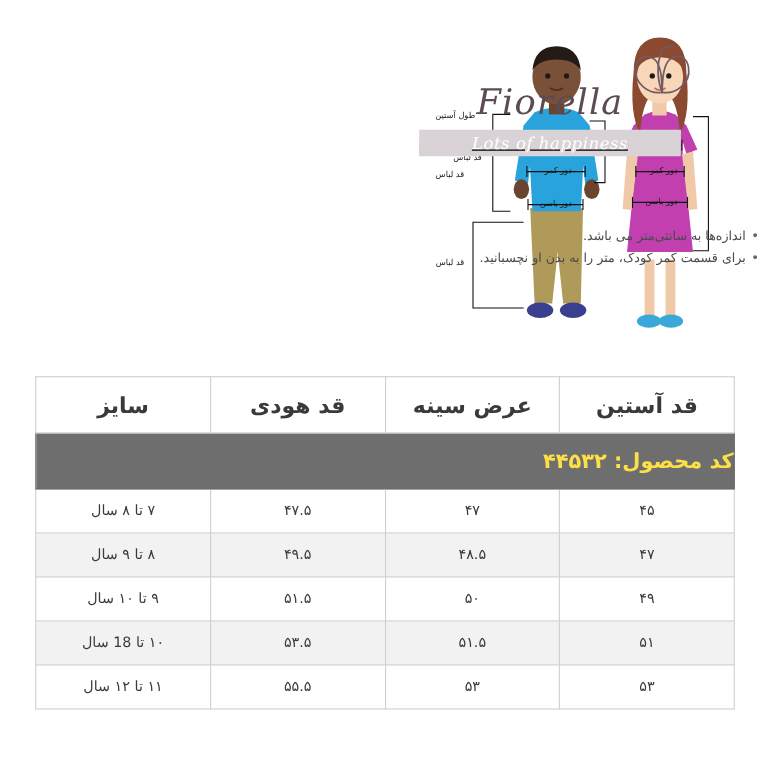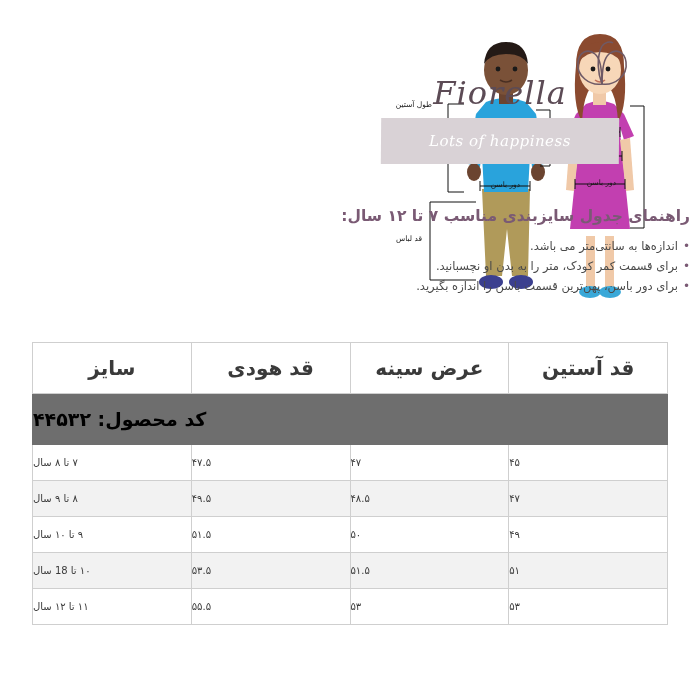--- a/index.html
+++ b/index.html
@@ -28,24 +28,25 @@
     font-style:italic;
     font-size:32px;
     color:#5c4b55;
     letter-spacing:1px;
     margin-top:34px;
     direction:ltr;
   }
   .brand-ribbon{
     position:relative;
     margin:6px auto 0 auto;
-    width:238px;height:46px;
+    width:238px;height:24px;
     background:#d9d2d6;
     display:flex;align-items:center;justify-content:center;
     transform:skewX(-0.5deg);
+    text-decoration:underline;
   }
   .brand-ribbon span{
     font-family:"DejaVu Serif","Liberation Serif",serif;
     font-style:italic;
     font-size:15px;
     color:#ffffff;
     letter-spacing:.5px;
     direction:ltr;
   }
 
@@ -87,40 +88,40 @@
     color:#1a1a1a;
     white-space:nowrap;
     direction:rtl;
   }
 
   
   .table-wrap{position:absolute;top:342px;left:32px;width:636px;}
   table{border-collapse:collapse;width:100%;table-layout:fixed;}
   .code-row td{
     background:#6e6e6e;
-    color:#000000;
-    text-align:left;
+    color:#fde047;
+    text-align:right;
     font-size:19px;
     font-weight:bold;
     padding:14px 0;
     border:1px solid #6e6e6e;
   }
   thead.head-row th{
     background:#ffffff;
     color:#3a3a3a;
     font-size:20px;
     font-weight:bold;
     padding:13px 0;
     border:1px solid #cfcfcf;
     text-align:center;
   }
   tbody td{
-    font-size:10px;
+    font-size:13px;
     color:#3a3a3a;
-    text-align:left;
+    text-align:center;
     padding:12px 0;
     border:1px solid #cfcfcf;
     background:#ffffff;
   }
   tbody tr:nth-child(even) td{background:#f2f2f2;}
 </style>
 </head>
 <body>
 
 <div class="page">
@@ -244,25 +245,23 @@
           <path d="M30,6 C33,2 38,1 41,3" fill="none" stroke="#6f5a66" stroke-width="1.4"></path>
         </svg>
       </div>
       <div class="brand-name">Fiorella</div>
       <div class="brand-ribbon">
         <span>Lots of happiness</span>
       </div>
     </div>
 
     <div class="guide">
-      <div class="guide-title">راهنمای جدول سایزبندی مناسب ۷ تا ۱۲ سال:</div>
       <ul class="guide-list">
         <li>اندازه‌ها به سانتی‌متر می باشد.</li>
         <li>برای قسمت کمر کودک، متر را به بدن او نچسبانید.</li>
-        <li>برای دور باسن، پهن‌ترین قسمت باسن را اندازه بگیرید.</li>
       </ul>
     </div>
   </div>
 
   <div class="table-wrap">
     <table>
       <tbody>
         <tr class="code-row">
           <td colspan="4">کد محصول: ۴۴۵۳۲</td>
         </tr>

